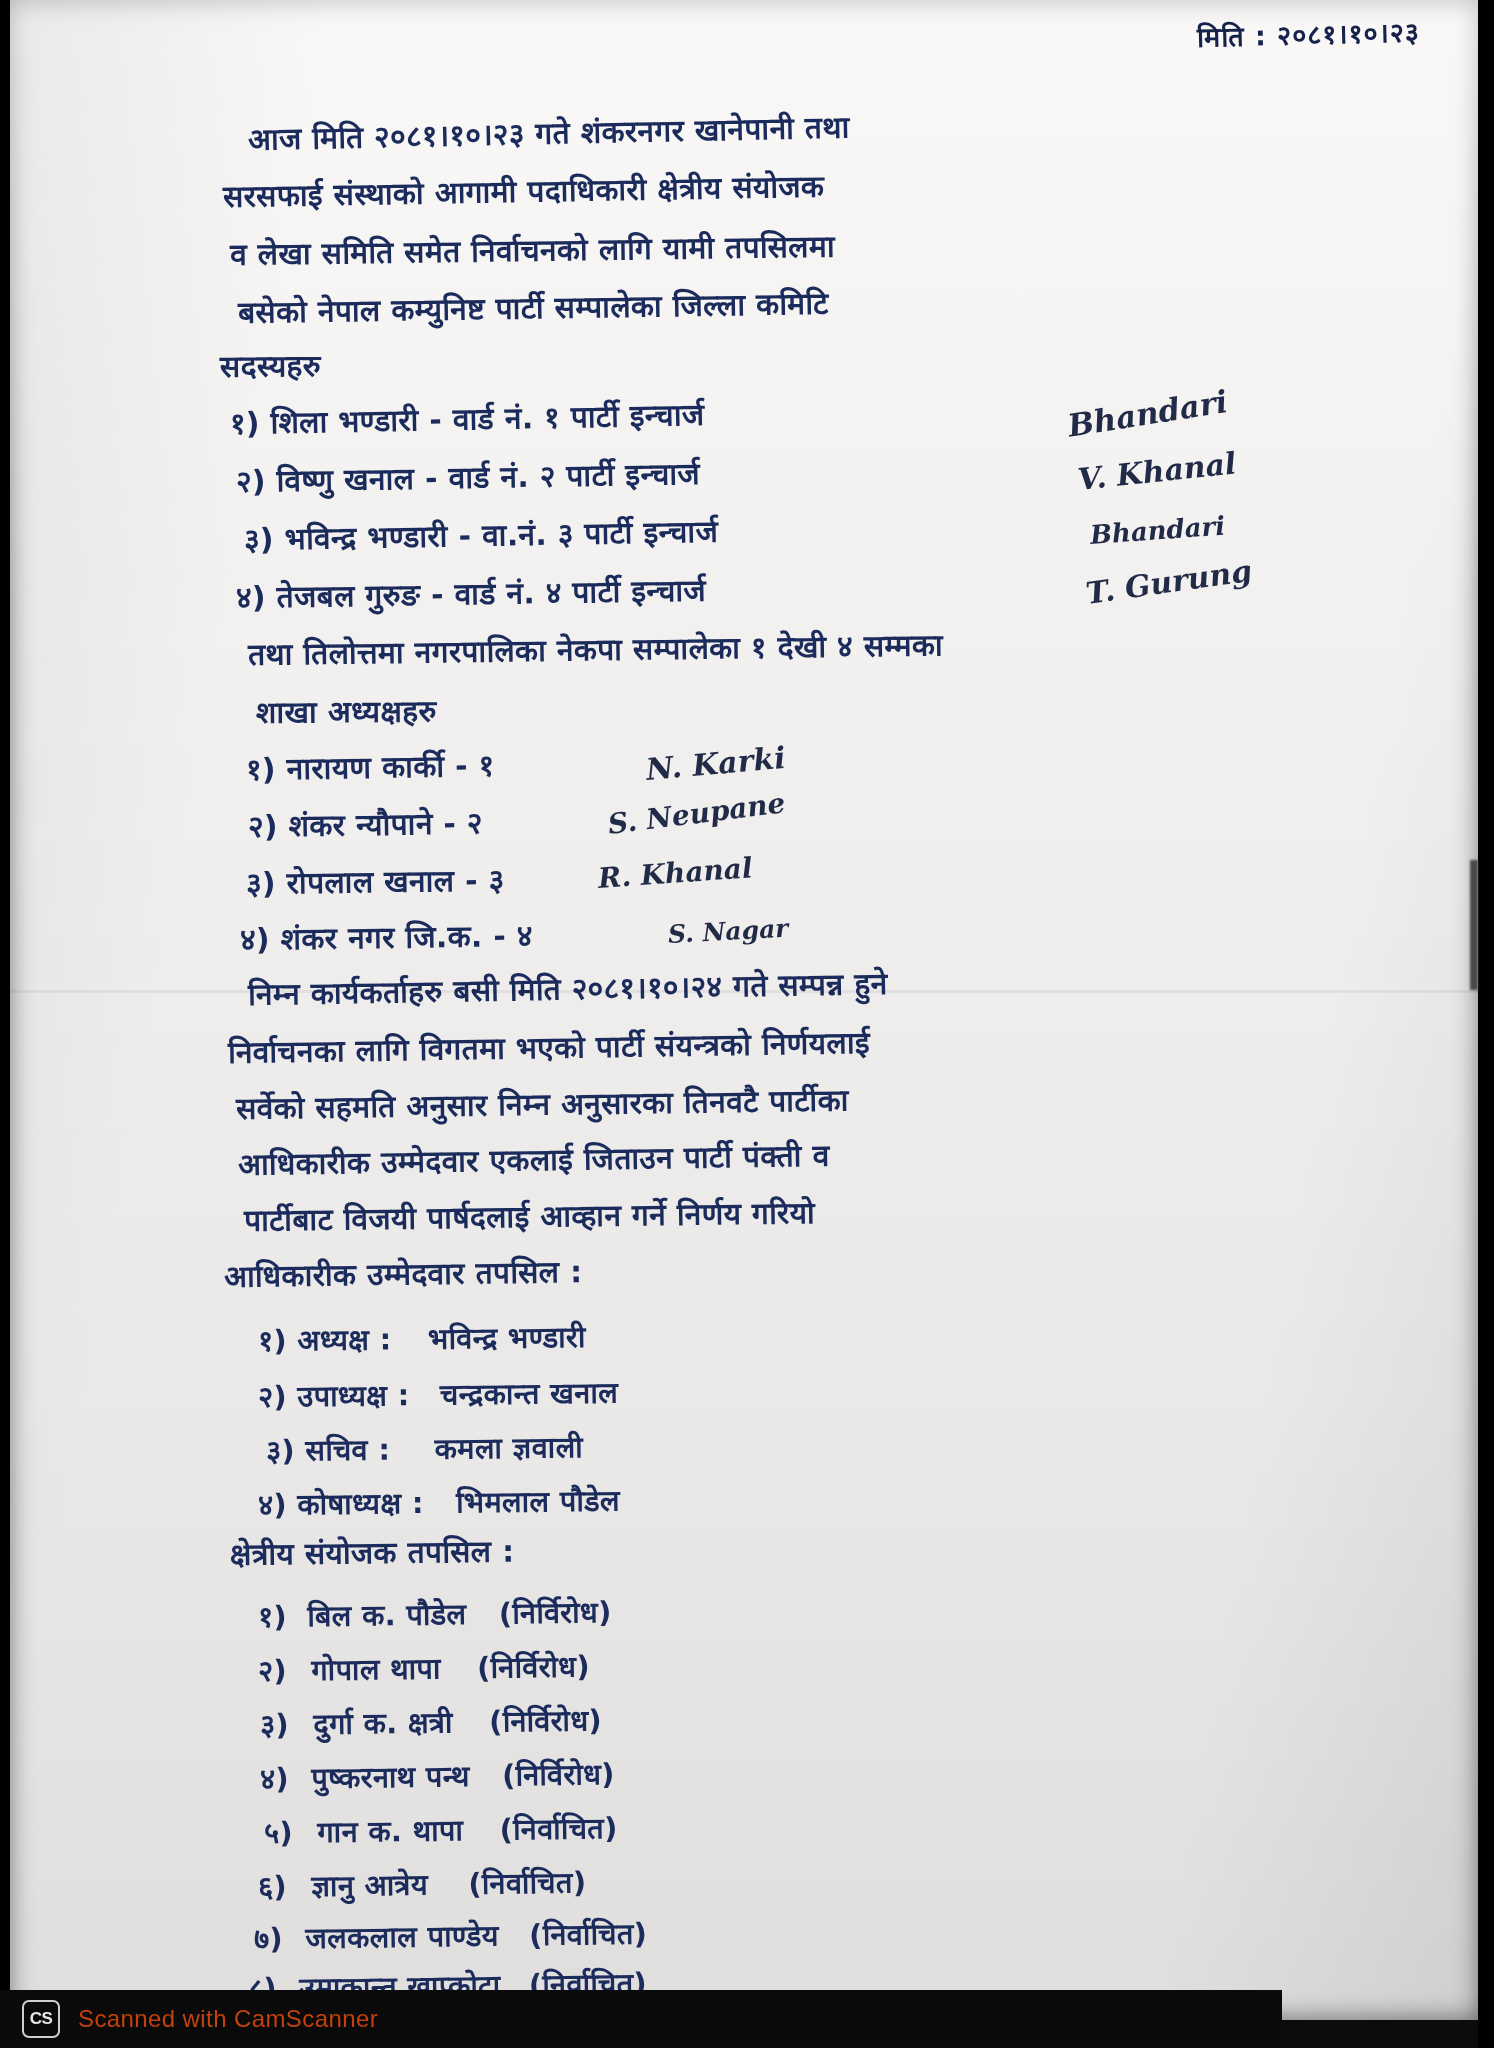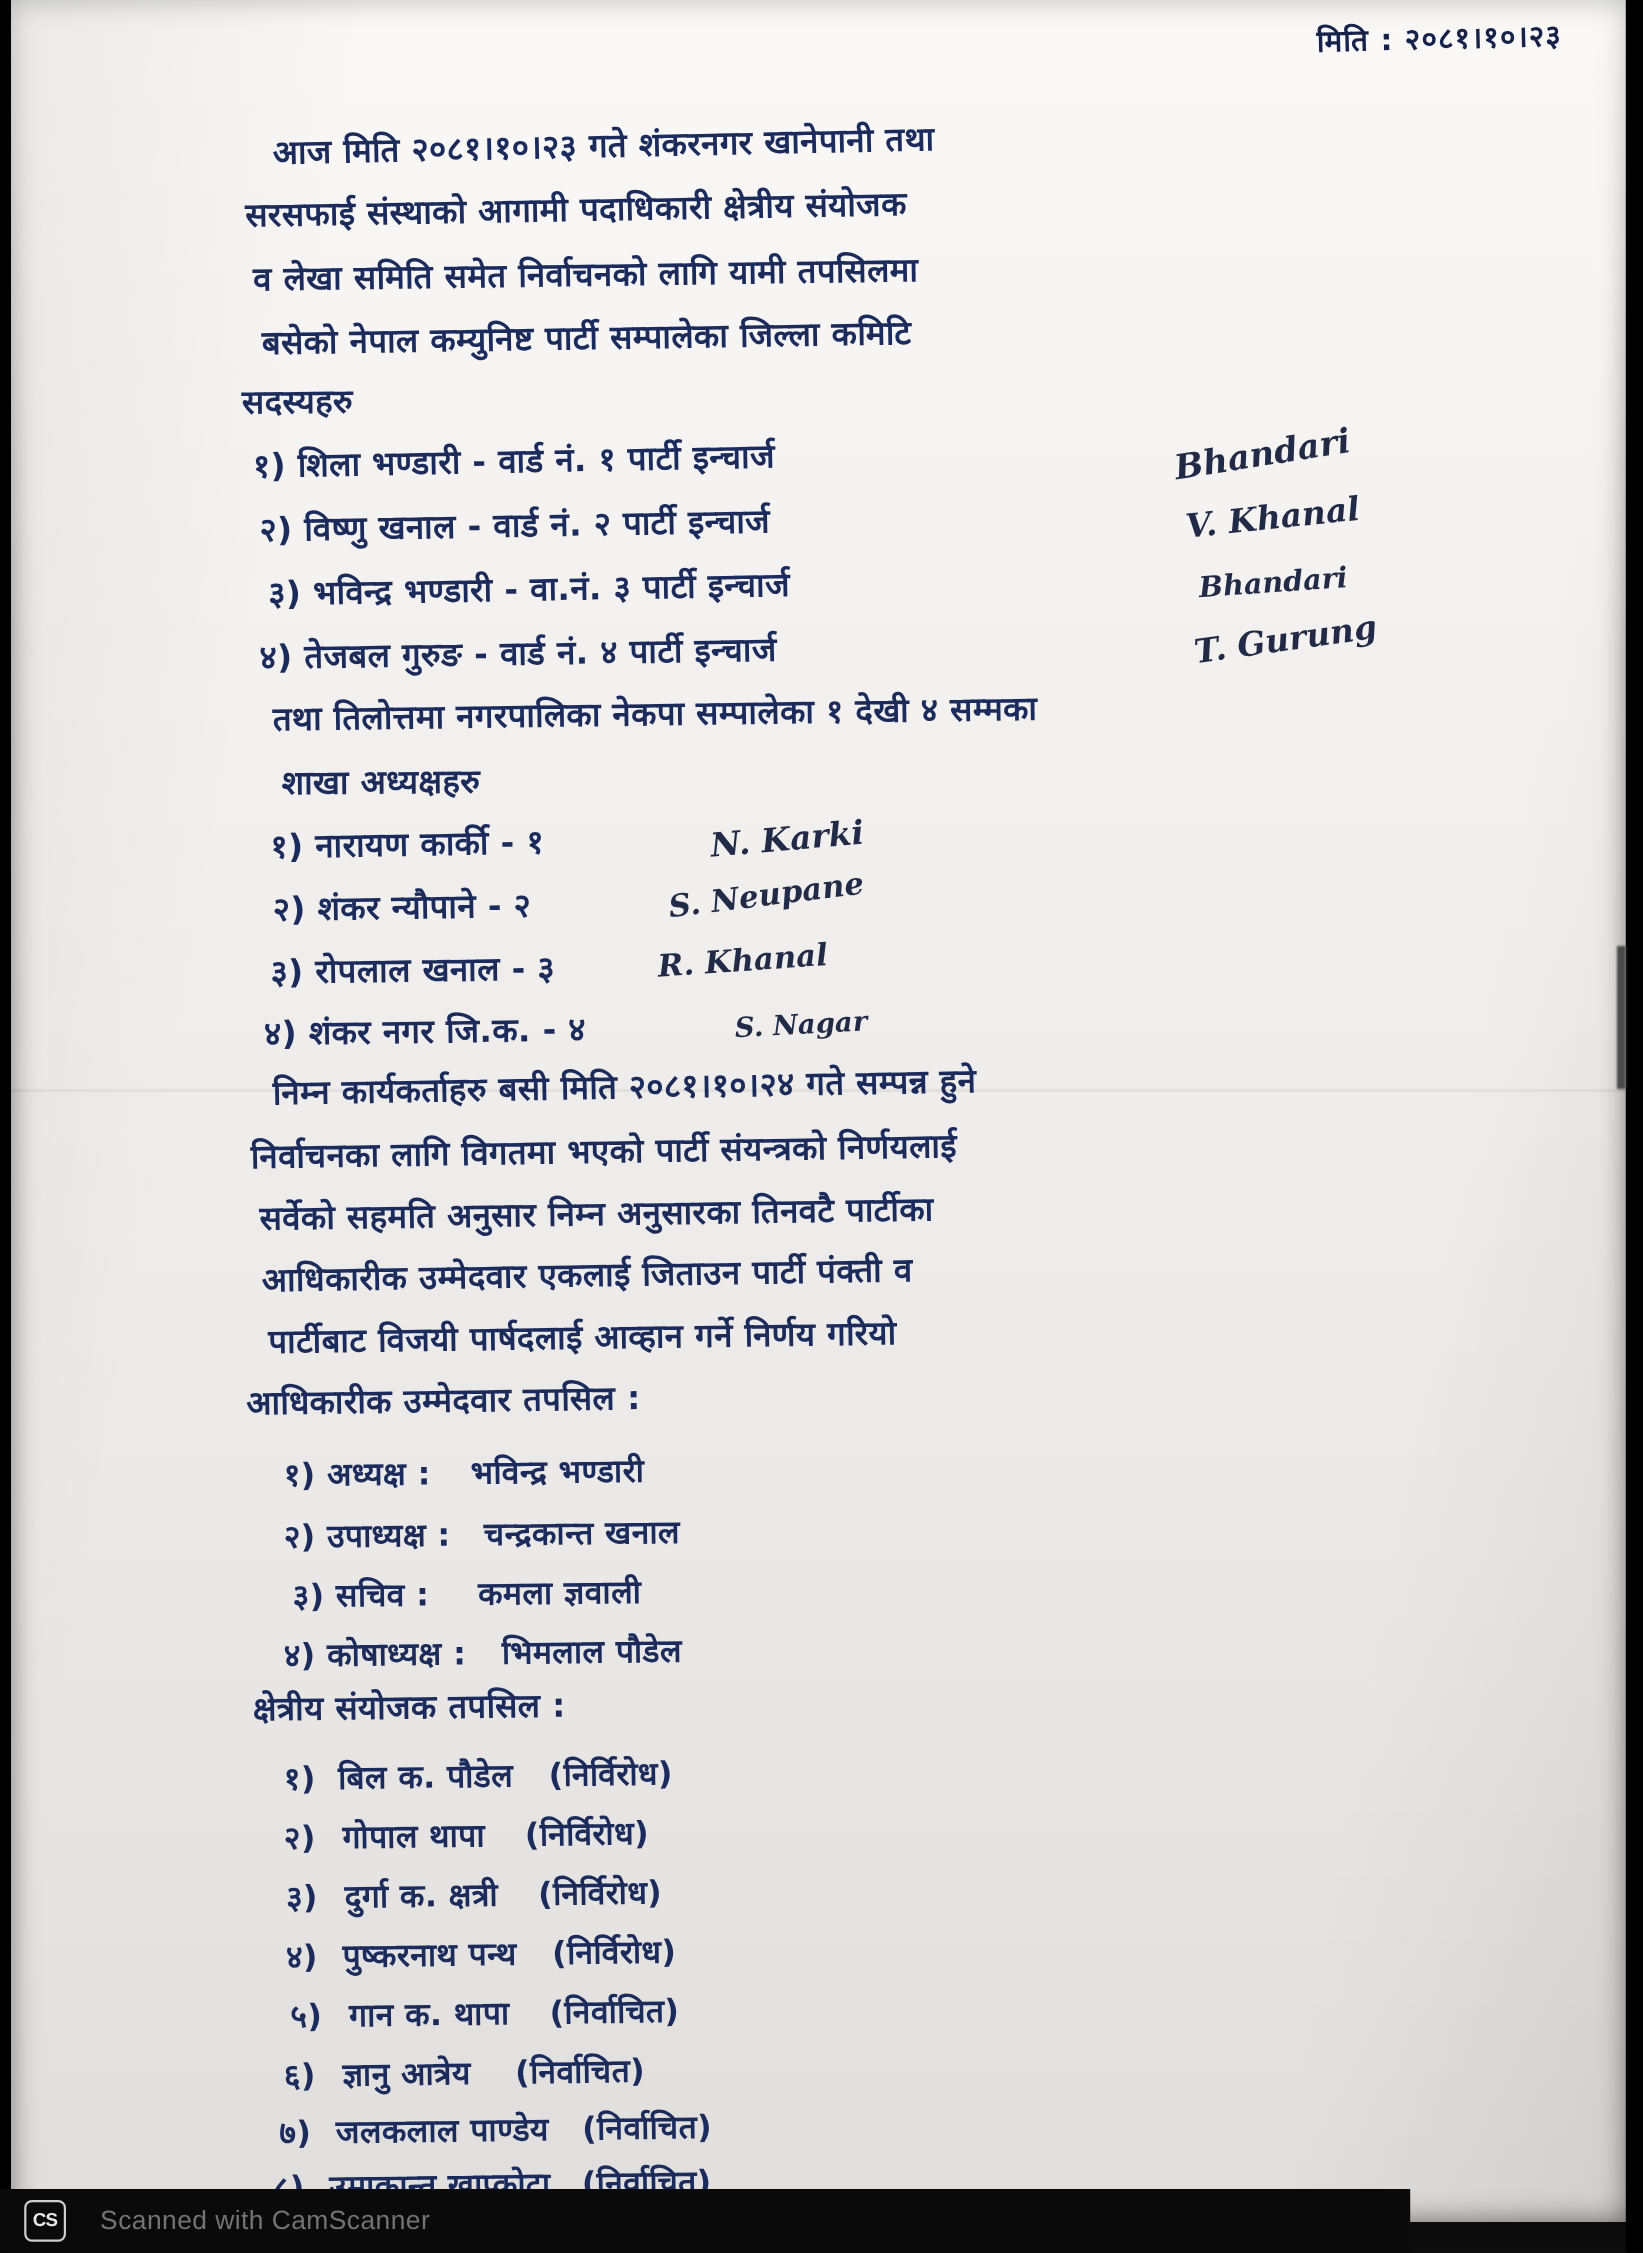--- a/index.html
+++ b/index.html
@@ -130,22 +130,22 @@
     color: #e8e8e8;
     font-size: 17px;
     font-weight: 700;
     display: flex;
     align-items: center;
     justify-content: center;
     font-family: "Liberation Sans", sans-serif;
     letter-spacing: -0.5px;
   }
   .cs-text {
-    margin-left: 31px;
-    color: #737373;
+    margin-left: 18px;
+    color: #c2410c;
     font-size: 24px;
     font-family: "Liberation Sans", sans-serif;
     letter-spacing: 0.4px;
   }
 </style>
 </head>
 <body>
 
 <div id="scan">
 

